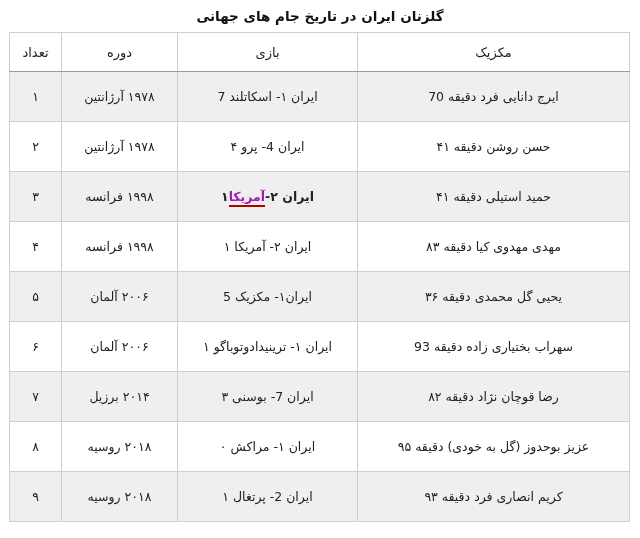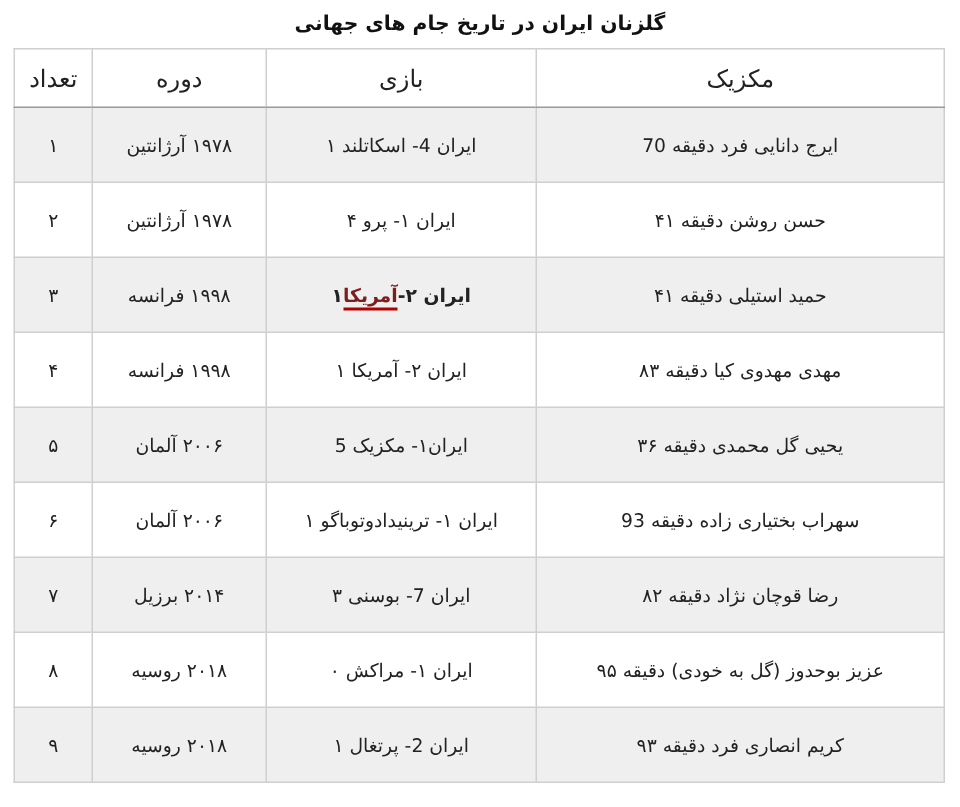--- a/index.html
+++ b/index.html
@@ -47,36 +47,36 @@
     color: #222222;
     direction: rtl;
     white-space: nowrap;
     overflow: hidden;
   }
   table.data th {
     height: 38px;
     font-weight: normal;
     background: #ffffff;
     border-bottom: 1px solid #9a9a9a;
-    font-size: 16px;
+    font-size: 13px;
   }
   table.data tbody tr:nth-child(odd) td {
     background: #efefef;
   }
   table.data tbody tr:nth-child(even) td {
     background: #ffffff;
   }
   
   col.c-scorer { width: 272px; }
   col.c-match  { width: 180px; }
   col.c-event  { width: 116px; }
   col.c-num    { width: 52px; }
 
   .highlight {
-    color: #7f1d1d;
+    color: #a21caf;
     font-weight: bold;
     border-bottom: 2px solid #b00000;
     padding-bottom: 1px;
     margin-top: 28px;
   }
   .row-emph td {
     font-weight: bold;
   }
   .cell-inner {
     display: inline-block;
@@ -100,27 +100,27 @@
       <tr>
         <th>مکزیک</th>
         <th>بازی</th>
         <th>دوره</th>
         <th>تعداد</th>
       </tr>
     </thead>
     <tbody>
       <tr>
         <td>ایرج دانایی فرد دقیقه 70</td>
-        <td>ایران 4- اسکاتلند ۱</td>
+        <td>ایران ۱- اسکاتلند 7</td>
         <td>۱۹۷۸ آرژانتین</td>
         <td>۱</td>
       </tr>
       <tr>
         <td>حسن روشن دقیقه ۴۱</td>
-        <td>ایران ۱- پرو ۴</td>
+        <td>ایران 4- پرو ۴</td>
         <td>۱۹۷۸ آرژانتین</td>
         <td>۲</td>
       </tr>
       <tr class="row-emph">
         <td style="font-weight:normal;margin-top:31px;">حمید استیلی دقیقه ۴۱</td>
         <td><span class="cell-inner">ایران ۲- </span><span class="highlight">آمریکا</span><span class="cell-inner"> ۱</span></td>
         <td style="font-weight:normal;">۱۹۹۸ فرانسه</td>
         <td style="font-weight:normal;">۳</td>
       </tr>
       <tr>

